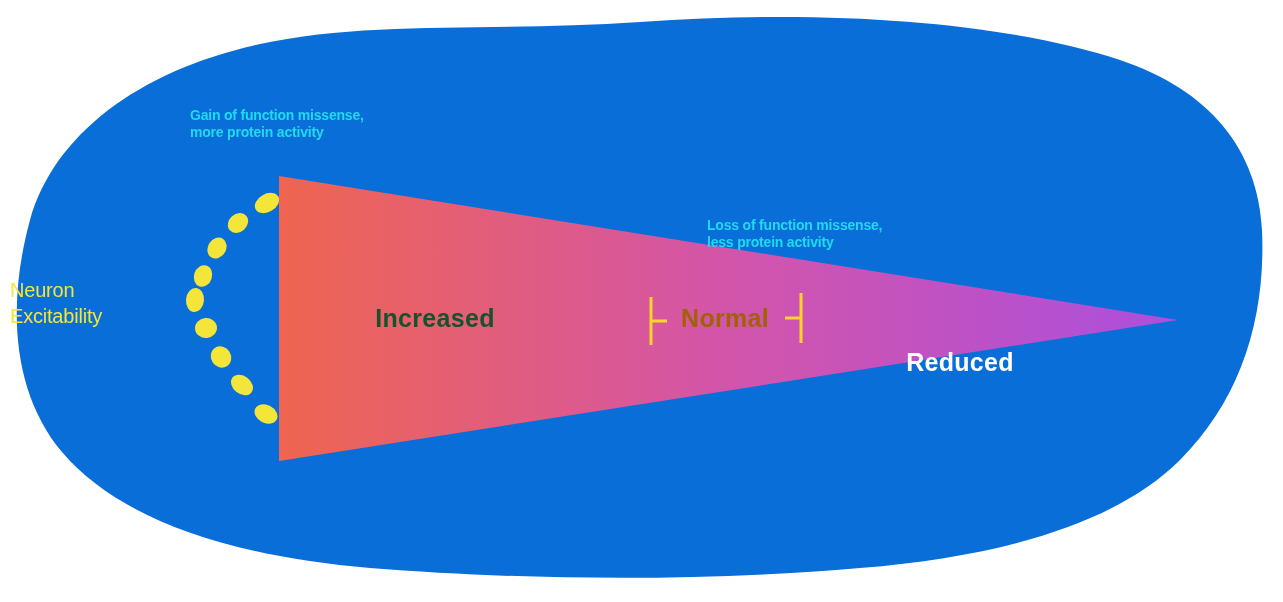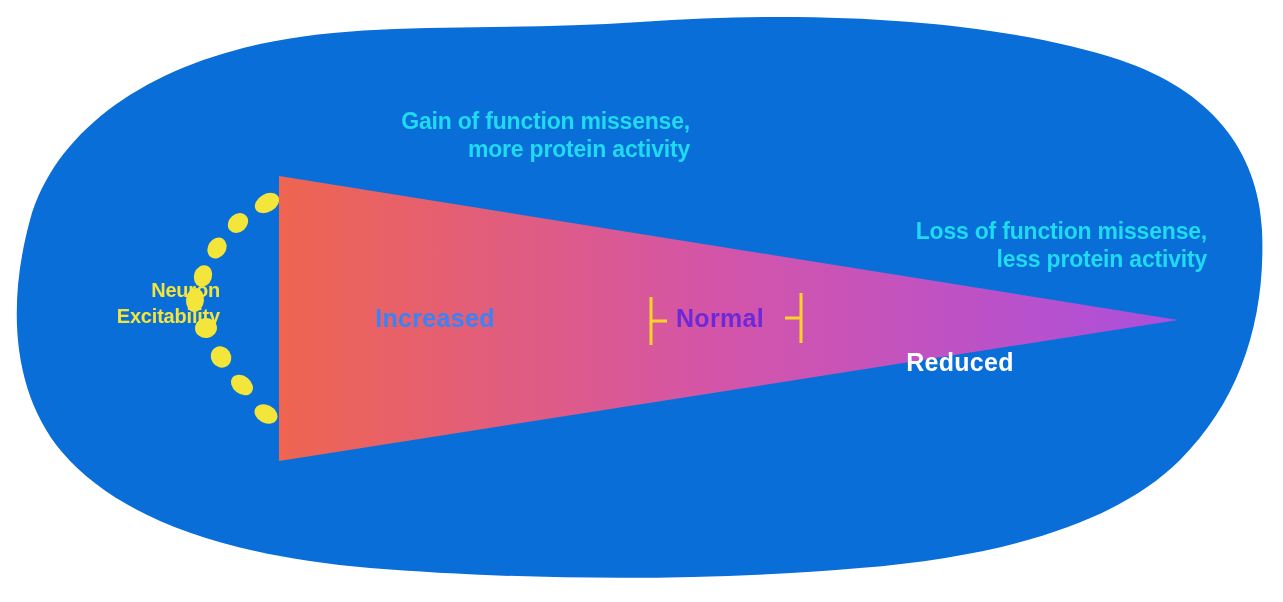--- a/index.html
+++ b/index.html
@@ -30,62 +30,63 @@
     position: absolute;
     margin: 0;
     white-space: pre;
     line-height: 1.22;
     font-family: "Liberation Sans", sans-serif;
     font-weight: bold;
     letter-spacing: -0.2px;
   }
   .callout {
     color: #1fdbf0;
-    font-size: 23px;
-    text-align: right;
+    font-size: 14px;
+    text-align: left;
     font-weight: bold;
   }
   #callout-gof {
     left: 190px;
     top: 107px;
     width: 500px;
   }
   #callout-lof {
     left: 707px;
     top: 189px;
     width: 500px;
     margin-top: 28px;
   }
   #label-neuron-excitability {
     left: 10px;
     top: 277px;
     width: 210px;
-    text-align: right;
+    text-align: left;
     color: #f3e53a;
     font-size: 20px;
-    font-weight: bold;
+    font-weight: normal;
     line-height: 1.3;
   }
   .band-label {
     font-size: 25px;
     font-weight: bold;
     letter-spacing: 0.3px;
   }
   #label-increased {
     left: 310px;
     top: 303px;
     width: 250px;
     text-align: center;
-    color: #3b82f6;
+    color: #14532d;
   }
   #label-normal {
-    left: 676px;
+    left: 640px;
     top: 303px;
     width: 170px;
-    color: #6d28d9;
+    text-align: center;
+    color: #a16207;
   }
   #label-reduced {
     left: 845px;
     top: 303px;
     width: 230px;
     text-align: center;
     color: #ffffff;
     margin-top: 44px;
   }
 </style>

